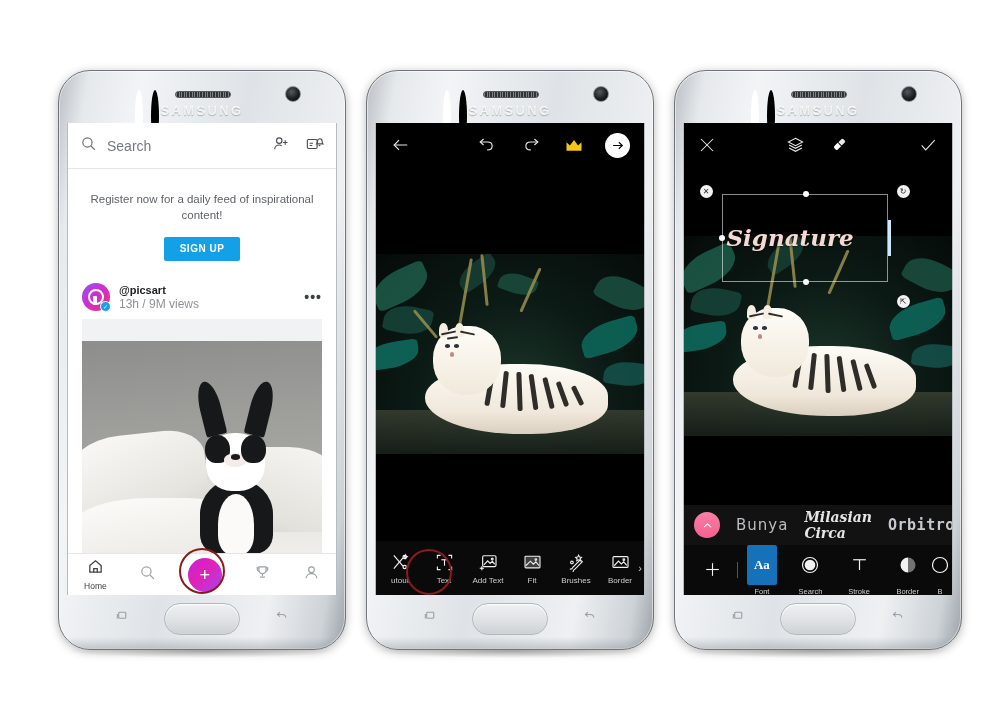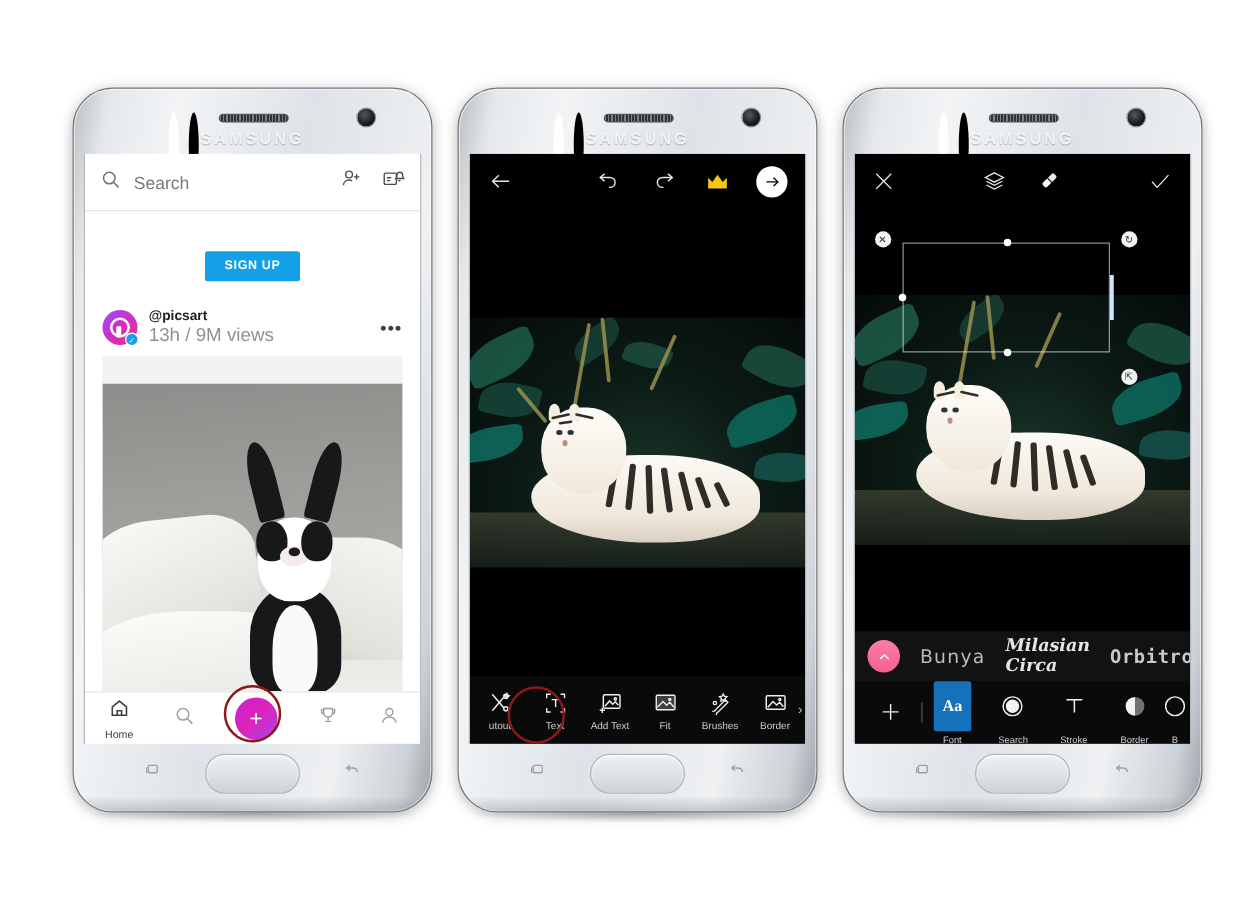--- a/index.html
+++ b/index.html
@@ -110,21 +110,21 @@
   }
   .avatar .ring { position:absolute; inset:6px; border:2px solid #fff; border-radius:50%; }
   .avatar .dotx { position:absolute; left:11px; top:13px; width:4px; height:9px; background:#fff; border-radius:1px; }
   .avatar .verif {
     position:absolute; right:-1px; bottom:-1px; width:11px; height:11px; border-radius:50%;
     background:#19a0e8; border:1.5px solid #fff; color:#fff; font-size:6px;
     display:flex; align-items:center; justify-content:center;
   }
   .post-meta { flex:1; }
   .post-user { font-size:11px; font-weight:700; color:#202124; }
-  .post-sub { font-size:15px; color:#8e9296; margin-top:1px; }
+  .post-sub { font-size:12px; color:#8e9296; margin-top:1px; }
   .dots { color:#3c4043; letter-spacing:1px; font-size:14px; font-weight:700; }
 
   .post-img { margin:0 14px; background:#f1f2f3; flex:1 1 auto; position:relative; overflow:hidden; }
   .photo-dog { position:absolute; left:0; right:0; top:22px; bottom:0; overflow:hidden;
     background: linear-gradient(180deg,#8e8e8c 0%, #9a9a97 42%, #b9b8b4 52%, #dcdbd7 60%, #efeeea 100%); }
   .dog-wall { position:absolute; left:0; right:0; top:0; height:56%;
     background: linear-gradient(175deg,#8d8d8b 0%,#9d9d9a 60%,#a5a5a1 100%); }
   .pillow-l { position:absolute; left:-6%; top:44%; width:58%; height:44%;
     background: linear-gradient(160deg,#fbfaf7 0%, #e6e4df 70%, #d3d1cb 100%);
     border-radius: 40% 28% 30% 18%; transform: rotate(-6deg); }
@@ -289,20 +289,21 @@
                     <line x1="5.5" y1="11" x2="10" y2="11"></line>
                     <line x1="5.5" y1="14" x2="9" y2="14"></line>
                     <path d="M16 8.4c0-2 1.4-3.4 3.1-3.4S22.2 6.4 22.2 8.4c0 2.3.6 3 1 3.4h-8.2c.4-.4 1-1.1 1-3.4z"></path>
                     <path d="M17.7 13.5c.3.7 1.3 1 2-.1"></path>
                   </svg>
               </span>
             </span>
           </div>
 
           <div class="promo">
+            <p>Register now for a daily feed of inspirational content!</p>
             <button class="signup">SIGN UP</button>
           </div>
 
           <div class="post-head">
             <div class="avatar">
               <div class="ring"></div>
               <div class="dotx"></div>
               <div class="verif">✓</div>
             </div>
             <div class="post-meta">
@@ -646,20 +647,21 @@
                     <div class="t-eye r"></div>
                   <div class="t-nose"></div>
                   <div class="stripe" style="left:12%;top:8%;width:22%;height:3%;transform:rotate(-12deg);"></div>
                   <div class="stripe" style="left:40%;top:8%;width:22%;height:3%;transform:rotate(12deg);"></div>
                 </div>
               </div>
             </div>
 
             <div class="sig-layer">
               <div class="sig-box"></div>
+              <div class="sig-text">Signature</div>
               <div class="caret"></div>
               <div class="hndl" style="left:-22px; top:-9px;">✕</div>
               <div class="hndl" style="right:-22px; top:-9px;">↻</div>
               <div class="hndl" style="right:-22px; bottom:-26px;">⇱</div>
               <div class="hdot" style="left:49%; top:-3px;"></div>
               <div class="hdot" style="left:49%; bottom:-3px;"></div>
               <div class="hdot" style="left:-3px; top:47%;"></div>
             </div>
           </div>
 

